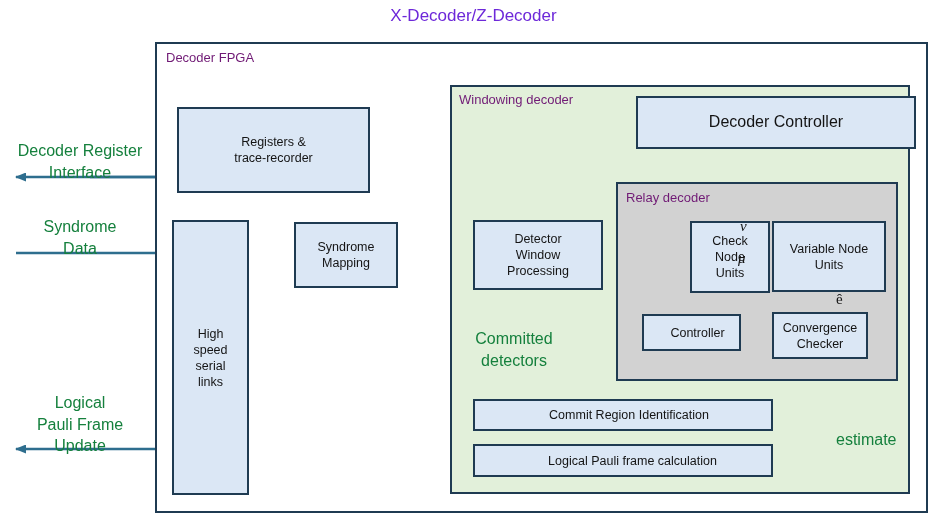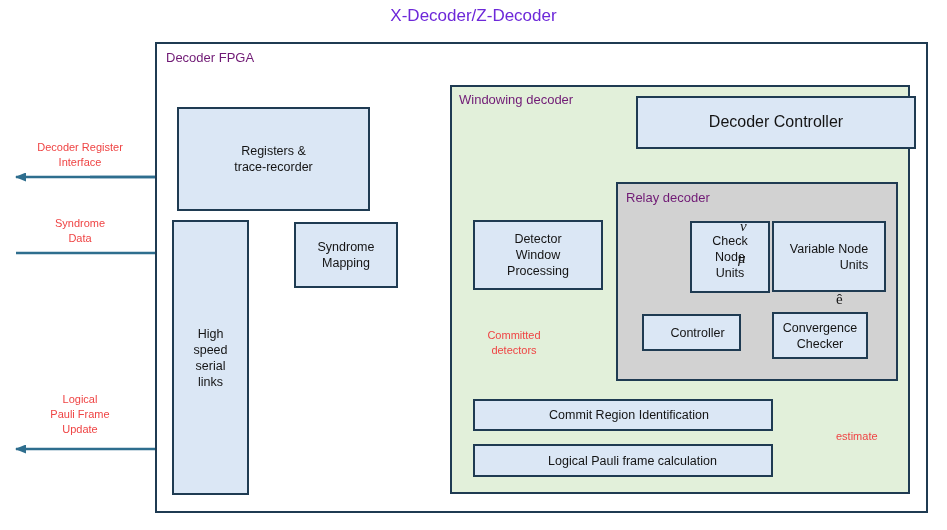--- a/index.html
+++ b/index.html
@@ -64,22 +64,22 @@
   }
   .container-label {
     position: absolute;
     font-size: 13px;
     color: #701a75;
     white-space: nowrap;
   }
   .free-label {
     position: absolute;
     text-align: center;
-    font-size: 11px;
-    color: #ef4444;
+    font-size: 16px;
+    color: #15803d;
     line-height: 1.35;
     white-space: pre-line;
   }
   .sym-label {
     position: absolute;
     font-size: 15px;
     font-family: "Liberation Serif", serif;
     font-style: italic;
     color: #141414;
   }
@@ -146,21 +146,21 @@
 
   <div class="box outer-fpga container-box" style="left:155px; top:42px; width:773px; height:471px;"></div>
   <div class="container-label" style="left:166px; top:50px;">Decoder FPGA</div>
 
   <div class="box green-box container-box" style="left:450px; top:85px; width:460px; height:409px;"></div>
   <div class="container-label" style="left:459px; top:92px;">Windowing decoder</div>
 
   <div class="box gray-box container-box" style="left:616px; top:182px; width:282px; height:199px;"></div>
   <div class="container-label" style="left:626px; top:190px;">Relay decoder</div>
 
-  <div class="box blue-box" style="left:177px; top:107px; width:193px; height:104px; font-size:12.5px;">
+  <div class="box blue-box" style="left:177px; top:107px; width:193px; height:86px; font-size:12.5px;">
     <span class="box-text">Registers &amp;
 trace-recorder</span>
   </div>
 
   <div class="box blue-box" style="left:172px; top:220px; width:77px; height:275px; font-size:12.5px;">
     <span class="box-text">High
 speed
 serial
 links</span>
   </div>
@@ -179,21 +179,21 @@
   <div class="box blue-box" style="left:618px; top:96px; width:280px; height:53px; font-size:16px;margin-left:18px;">
     <span class="box-text">Decoder Controller</span>
   </div>
 
   <div class="box blue-box" style="left:642px; top:221px; width:80px; height:72px; font-size:12.5px;margin-left:48px;">
     <span class="box-text">Check
 Node
 Units</span>
   </div>
 
-  <div class="box blue-box" style="left:772px; top:221px; width:114px; height:71px; font-size:12.5px;text-align:right;">
+  <div class="box blue-box" style="left:772px; top:221px; width:114px; height:71px; font-size:12.5px;">
     <span class="box-text">Variable Node
 Units</span>
   </div>
 
   <div class="box blue-box" style="left:642px; top:314px; width:99px; height:37px; font-size:12.5px;padding-left:12px;">
     <span class="box-text">Controller</span>
   </div>
 
   <div class="box blue-box" style="left:772px; top:312px; width:96px; height:47px; font-size:12.5px;">
     <span class="box-text">Convergence

